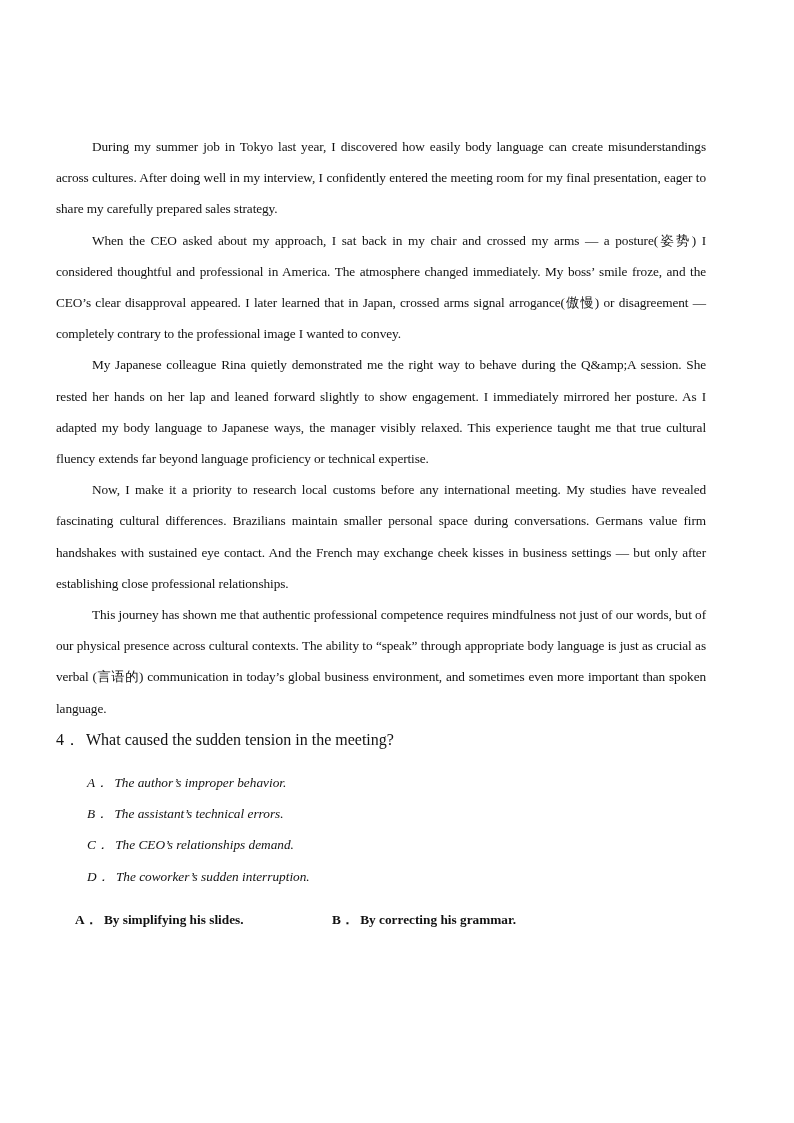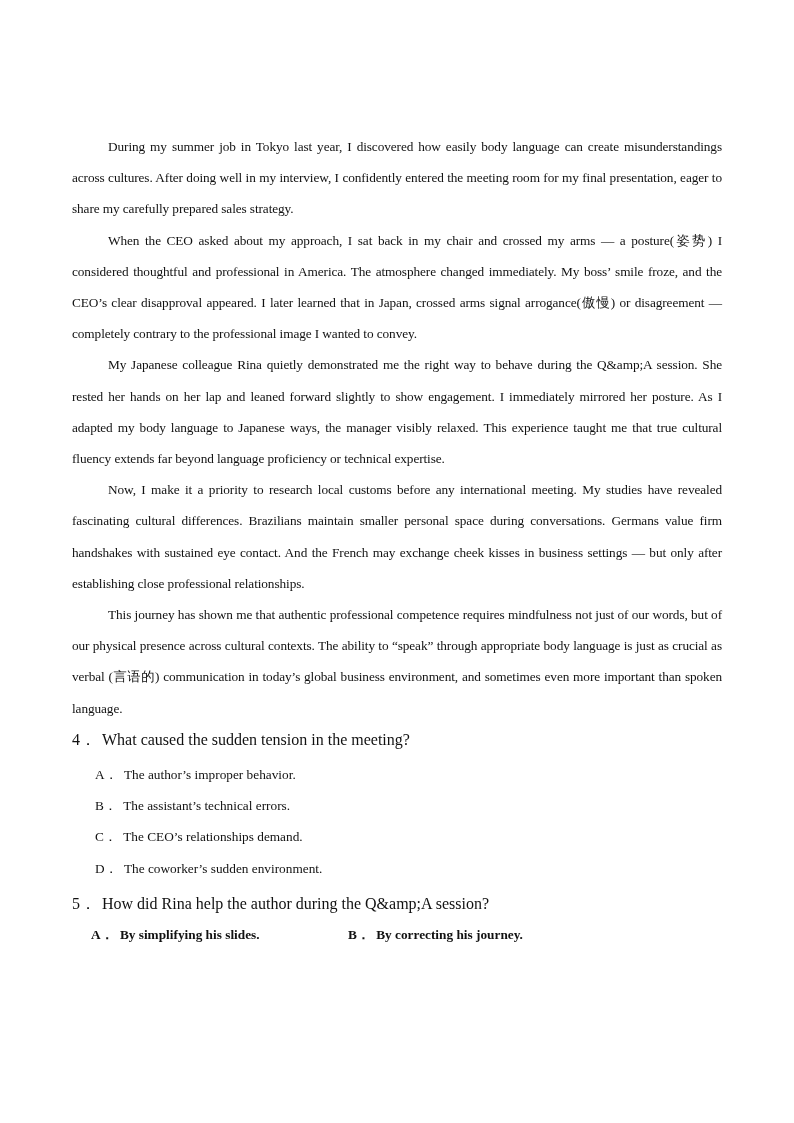--- a/index.html
+++ b/index.html
@@ -10,21 +10,21 @@
     body {
       width: 794px;
       height: 1123px;
       position: relative;
       overflow: hidden;
       font-family: "Liberation Serif", "DejaVu Serif", serif;
       color: #111111;
     }
     .page {
       position: absolute;
-      left: 72px;
+      left: 56px;
       top: 131px;
       width: 650px;
     }
     .para {
       font-size: 13.3px;
       line-height: 31.2px;
       text-align: justify;
       text-indent: 36px;
       margin: 0;
       letter-spacing: -0.1px;
@@ -32,23 +32,24 @@
     .question {
       font-size: 16px;
       line-height: 31.2px;
       margin: 0;
     }
     .q-num {
       display: inline-block;
       margin-right: 6px;
     }
     .options {
-      margin: 4px;
+      margin: 12px;
       padding: 0;
       list-style: none;
+      font-style: italic;
     }
     .option {
       font-size: 13.3px;
       line-height: 31.2px;
       padding-left: 19px;
       margin: 0;
     }
     .opt-letter {
       display: inline-block;
       margin-right: 6px;
@@ -84,32 +85,29 @@
       <p class="option">
         <span class="opt-letter">A．</span><span>The author’s improper behavior.</span>
       </p>
       <p class="option">
         <span class="opt-letter">B．</span><span>The assistant’s technical errors.</span>
       </p>
       <p class="option">
         <span class="opt-letter">C．</span><span>The CEO’s relationships demand.</span>
       </p>
       <p class="option">
-        <span class="opt-letter">D．</span><span>The coworker’s sudden environment.</span>
+        <span class="opt-letter">D．</span><span>The coworker’s sudden interruption.</span>
       </p>
     </div>
   </section>
 
   <section>
-    <p class="question">
-      <span class="q-num">5．</span><span>How did Rina help the author during the Q&amp;amp;A session?</span>
-    </p>
     <div class="options-grid">
       <p class="option">
         <span class="opt-letter">A．</span><span>By simplifying his slides.</span>
       </p>
       <p class="option">
-        <span class="opt-letter">B．</span><span>By correcting his journey.</span>
+        <span class="opt-letter">B．</span><span>By correcting his grammar.</span>
       </p>
     </div>
   </section>
 
 </div>
 
 </body></html>

